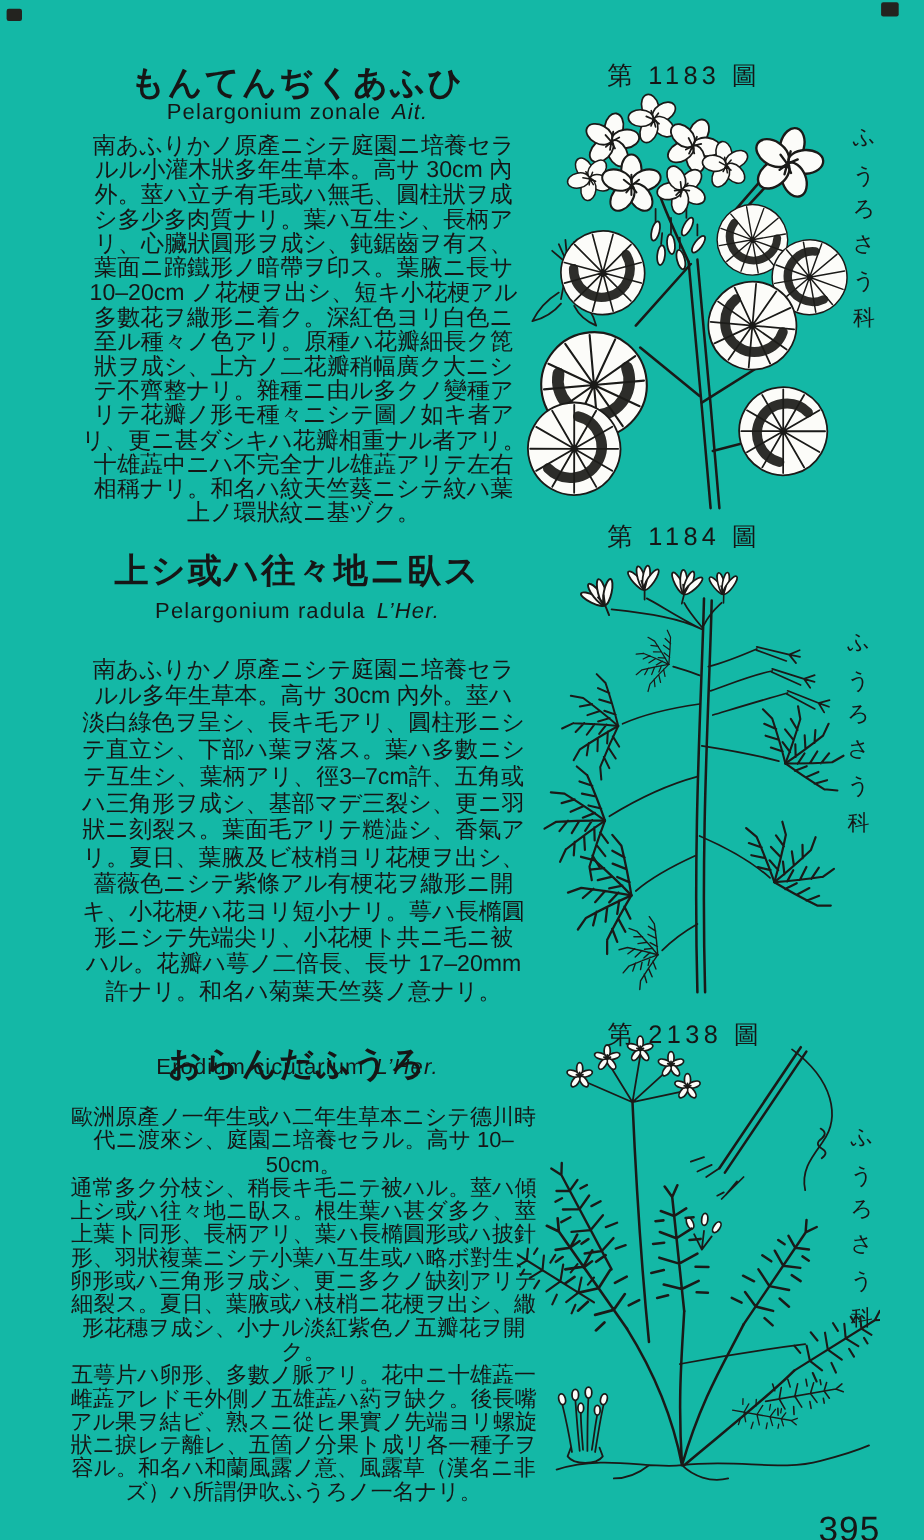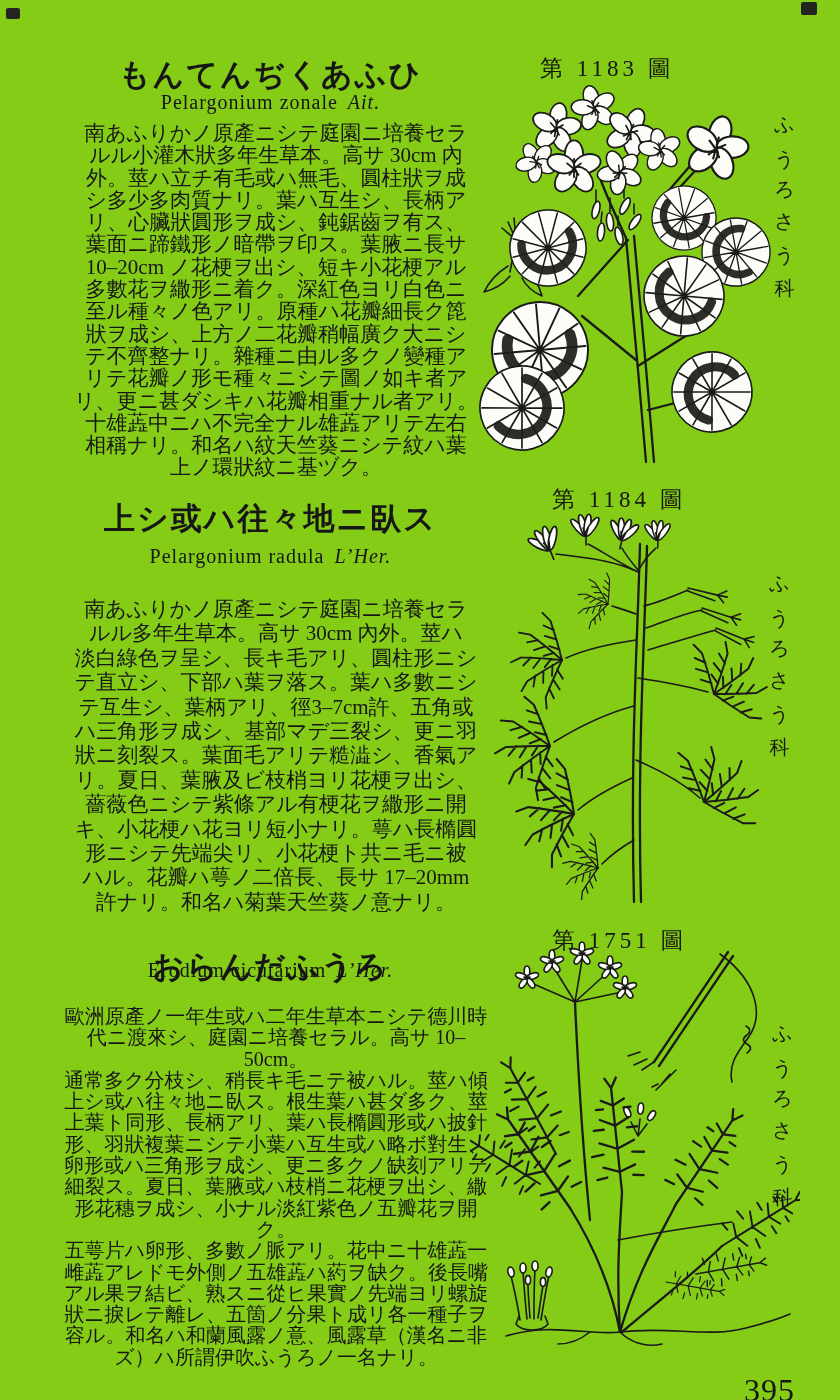--- a/index.html
+++ b/index.html
@@ -1,19 +1,19 @@
 <!DOCTYPE html>
 <html><head>
 <meta charset="utf-8">
 <style>
   html,body{margin:0;padding:0;background:#e8e8e4;}
   #page{
     position:relative;width:840px;height:1400px;margin:0 auto;
-    background:#84cc16;color:#161616;overflow:hidden;
-    font-family:Liberation Serif, serif;
+    background:#14b8a6;color:#161616;overflow:hidden;
+    font-family:Liberation Sans, sans-serif;
   }
   .abs{position:absolute;}
   .entry-title{
     position:absolute;left:58px;width:425px;text-align:center;
     font-size:31px;font-weight:bold;letter-spacing:2px;white-space:nowrap;
   }
   .latin-line{
     position:absolute;left:58px;width:425px;text-align:center;
     font-size:20px;letter-spacing:1px;white-space:nowrap;
   }
@@ -62,21 +62,21 @@
 多數花ヲ繖形ニ着ク。深紅色ヨリ白色ニ
 至ル種々ノ色アリ。原種ハ花瓣細長ク箆
 狀ヲ成シ、上方ノ二花瓣稍幅廣ク大ニシ
 テ不齊整ナリ。雜種ニ由ル多クノ變種ア
 リテ花瓣ノ形モ種々ニシテ圖ノ如キ者ア
 リ、更ニ甚ダシキハ花瓣相重ナル者アリ。
 十雄蕋中ニハ不完全ナル雄蕋アリテ左右
 相稱ナリ。和名ハ紋天竺葵ニシテ紋ハ葉
 上ノ環狀紋ニ基ヅク。</div>
 
-  <div class="fig-caption" style="left:540px;top:53px;">第 1183 圖</div>
+  <div class="fig-caption" style="left:552px;top:53px;">第 1183 圖</div>
   <div class="family-label" style="left:772px;top:103px;">ふうろさう科</div>
 
   <div class="abs" style="left:478px;top:70px;">
     <svg width="300" height="400" viewBox="0 0 300 400">
       <defs>
         <ellipse id="pet" cx="0" cy="-12" rx="8" ry="12" class="fillw"></ellipse>
         <g id="fz">
           <use href="#pet"></use>
             <use href="#pet" transform="rotate(72)"></use>
             <use href="#pet" transform="rotate(144)"></use>
@@ -137,21 +137,21 @@
 テ互生シ、葉柄アリ、徑3–7cm許、五角或
 ハ三角形ヲ成シ、基部マデ三裂シ、更ニ羽
 狀ニ刻裂ス。葉面毛アリテ糙澁シ、香氣ア
 リ。夏日、葉腋及ビ枝梢ヨリ花梗ヲ出シ、
 薔薇色ニシテ紫條アル有梗花ヲ繖形ニ開
 キ、小花梗ハ花ヨリ短小ナリ。萼ハ長橢圓
 形ニシテ先端尖リ、小花梗ト共ニ毛ニ被
 ハル。花瓣ハ萼ノ二倍長、長サ 17–20mm
 許ナリ。和名ハ菊葉天竺葵ノ意ナリ。</div>
 
-  <div class="fig-caption" style="left:552px;top:484px;">第 1184 圖</div>
+  <div class="fig-caption" style="left:552px;top:472px;">第 1184 圖</div>
   <div class="family-label" style="left:767px;top:562px;">ふうろさう科</div>
 
   <div class="abs" style="left:488px;top:510px;">
     <svg width="300" height="400" viewBox="0 0 300 400">
       <defs>
         <path id="rray" class="s" d="M0,0 C-3,-12 -6,-22 -10,-34 M-2,-9 l-9,-3 M-5,-18 l-10,-3 M-7,-26 l-9,-4 M-10,-34 l-7,-7"></path>
         <g id="rleaf">
           <use href="#rray" transform="rotate(-70)"></use>
             <use href="#rray" transform="rotate(-35)"></use>
             <use href="#rray"></use>
@@ -217,21 +217,21 @@
 卵形或ハ三角形ヲ成シ、更ニ多クノ缺刻アリテ
 細裂ス。夏日、葉腋或ハ枝梢ニ花梗ヲ出シ、繖
 形花穗ヲ成シ、小ナル淡紅紫色ノ五瓣花ヲ開ク。
 五萼片ハ卵形、多數ノ脈アリ。花中ニ十雄蕋一
 雌蕋アレドモ外側ノ五雄蕋ハ葯ヲ缺ク。後長嘴
 アル果ヲ結ビ、熟スニ從ヒ果實ノ先端ヨリ螺旋
 狀ニ捩レテ離レ、五箇ノ分果ト成リ各一種子ヲ
 容ル。和名ハ和蘭風露ノ意、風露草（漢名ニ非
 ズ）ハ所謂伊吹ふうろノ一名ナリ。</div>
 
-  <div class="fig-caption" style="left:552px;top:925px;">第 1751 圖</div>
+  <div class="fig-caption" style="left:552px;top:925px;">第 2138 圖</div>
   <div class="family-label" style="left:770px;top:1012px;">ふうろさう科</div>
 
   <div class="abs" style="left:470px;top:940px;">
     <svg width="330" height="420" viewBox="0 0 330 420">
       <defs>
         <path id="pinna" class="s" d="M0,0 L0,-72 M0,-14 l-11,-4 m2,7 l-7,1 m16,-4 l11,-4 m-2,7 l7,1 M0,-30 l-12,-5 m2,8 l-8,1 m18,-4 l12,-5 m-2,8 l8,1 M0,-46 l-10,-5 m2,7 l-7,0 m15,-2 l10,-5 m-2,7 l7,0 M0,-60 l-8,-4 m1,6 l-5,0 m12,-2 l8,-4 m-1,6 l5,0 M0,-72 l-4,-7 m4,7 l4,-7"></path>
         <ellipse id="tpet" cx="0" cy="-6.5" rx="2.8" ry="5.5" class="fillw"></ellipse>
         <g id="efl">
           <use href="#tpet"></use>
             <use href="#tpet" transform="rotate(72)"></use>

